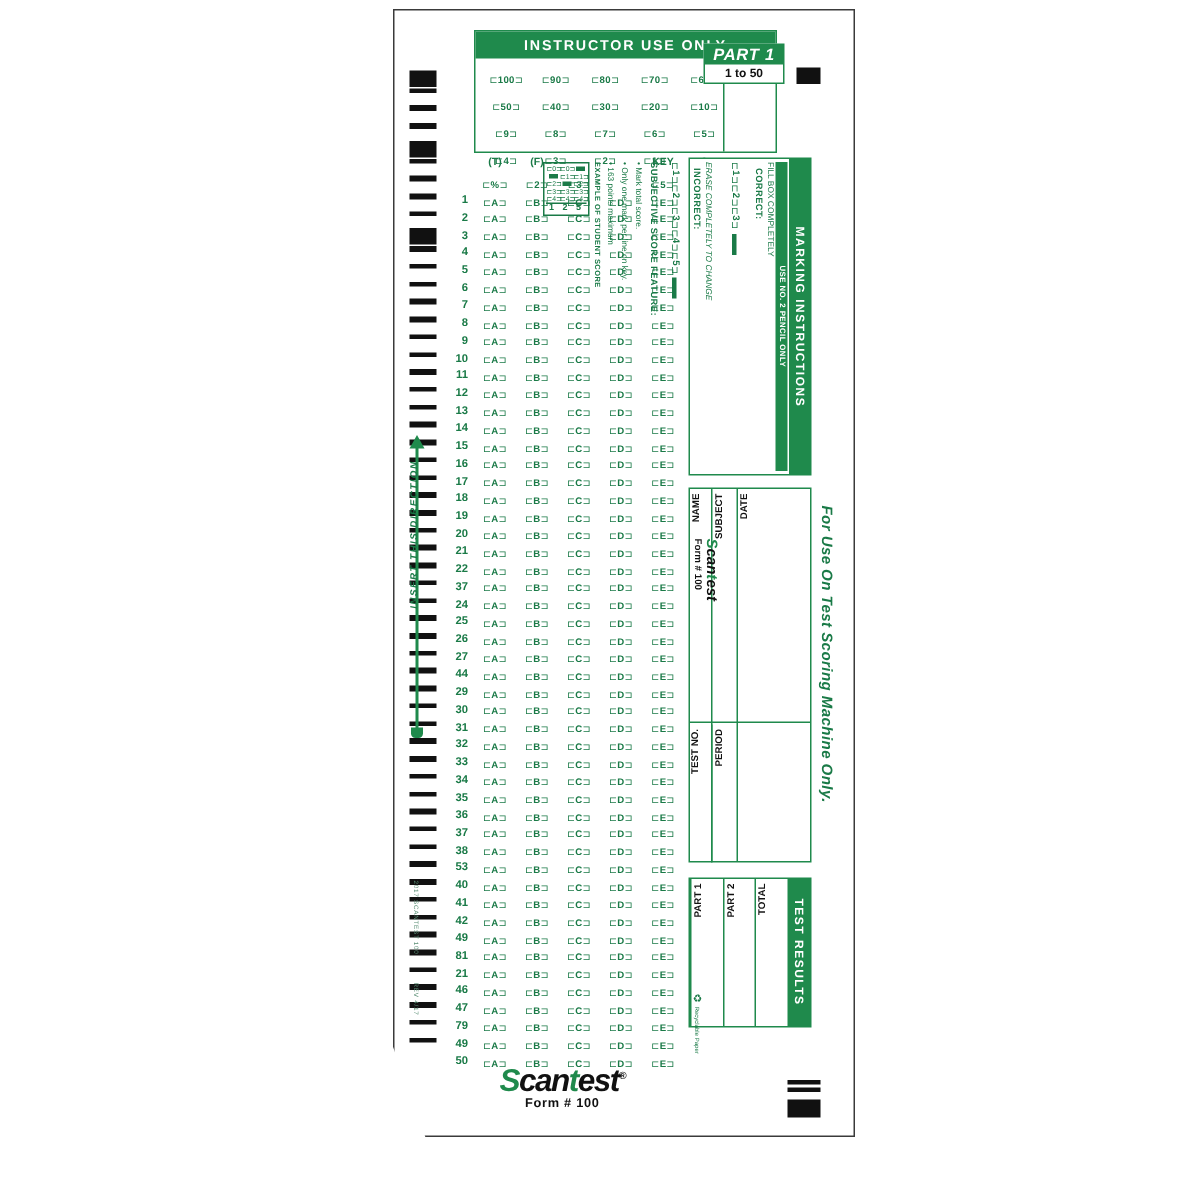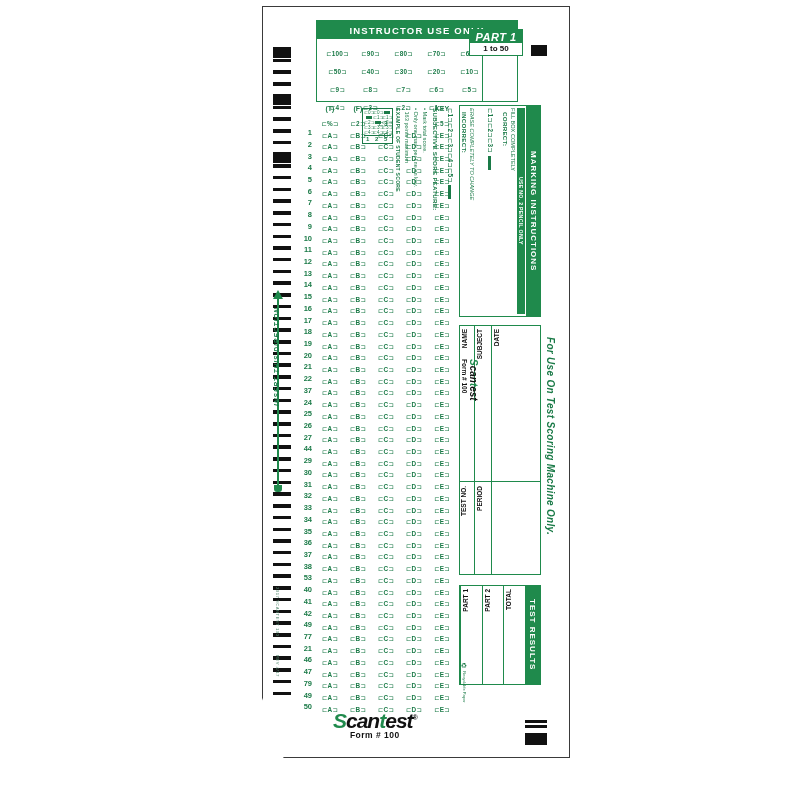--- a/index.html
+++ b/index.html
@@ -565,21 +565,21 @@
           </div>
           <div class="row">
             <span class="rnum">49</span>
             <span class="opt"><span class="bub">⊏<b>A</b>⊐</span></span>
             <span class="opt"><span class="bub">⊏<b>B</b>⊐</span></span>
             <span class="opt"><span class="bub">⊏<b>C</b>⊐</span></span>
             <span class="opt"><span class="bub">⊏<b>D</b>⊐</span></span>
             <span class="opt"><span class="bub">⊏<b>E</b>⊐</span></span>
           </div>
           <div class="row">
-            <span class="rnum">77</span>
+            <span class="rnum">81</span>
             <span class="opt"><span class="bub">⊏<b>A</b>⊐</span></span>
             <span class="opt"><span class="bub">⊏<b>B</b>⊐</span></span>
             <span class="opt"><span class="bub">⊏<b>C</b>⊐</span></span>
             <span class="opt"><span class="bub">⊏<b>D</b>⊐</span></span>
             <span class="opt"><span class="bub">⊏<b>E</b>⊐</span></span>
           </div>
           <div class="row">
             <span class="rnum">21</span>
             <span class="opt"><span class="bub">⊏<b>A</b>⊐</span></span>
             <span class="opt"><span class="bub">⊏<b>B</b>⊐</span></span>

